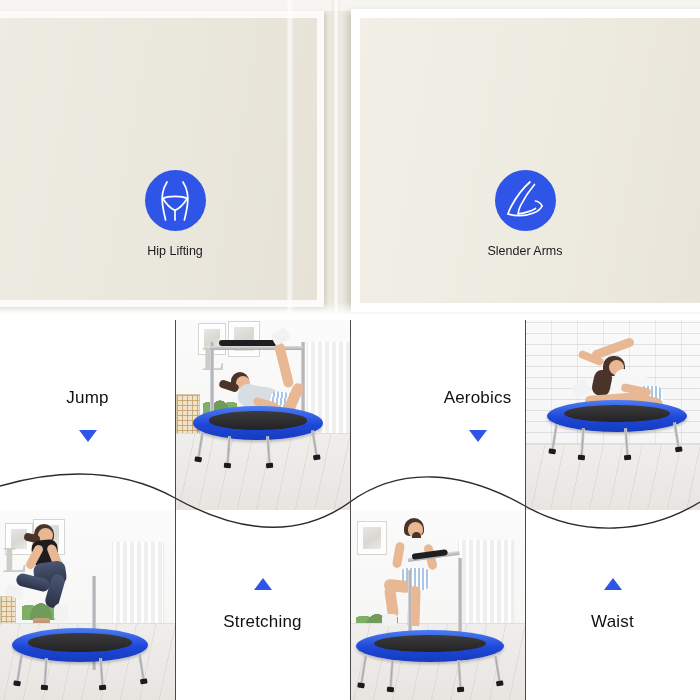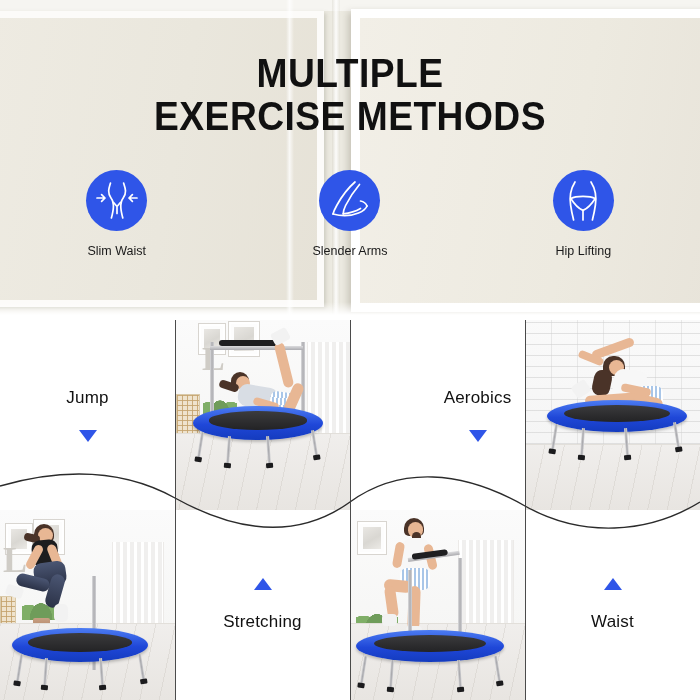--- a/index.html
+++ b/index.html
@@ -347,72 +347,54 @@
     <div class="seam seam-a"></div>
     <div class="seam seam-b"></div>
 
     <div class="frame-right">
       <div class="frame-right-inner"></div>
     </div>
 
     <div class="shade-bottom"></div>
   </div>
 
-  <div class="title-block">
-    <span class="title-line title-line-1">MULTIPLE</span>
-    <span class="title-line title-line-2">EXERCISE METHODS</span>
-  </div>
 
   <div class="features">
+
 
     <div class="feature">
       <div class="feature-circle">
         <svg width="52" height="52" viewBox="0 0 52 52" aria-hidden="true">
           <g fill="none" stroke="#ffffff" stroke-width="1.7" stroke-linecap="round" stroke-linejoin="round">
-            <path d="M19.5 8 C17.6 14, 16.4 18, 20 23 C24 28.5, 22.2 36, 20.4 43"></path>
-            <path d="M32.6 8 C34.6 14, 35.8 18, 32.2 23 C28.2 28.5, 30 36, 31.8 43"></path>
-            <path d="M26 31.5 L22.6 27.5 M26 31.5 L29.4 27.5 M26 31.5 L26 38.5"></path>
-            <path d="M6 23 L14 23 M14 23 L10.6 19.6 M14 23 L10.6 26.4"></path>
-            <path d="M46 23 L38 23 M38 23 L41.4 19.6 M38 23 L41.4 26.4"></path>
+            <path d="M18 7 C13.6 14, 12.4 22, 13.6 30 C14.4 36, 15.6 41, 16.6 45"></path>
+            <path d="M34 7 C38.4 14, 39.6 22, 38.4 30 C37.6 36, 36.4 41, 35.4 45"></path>
+            <path d="M13.8 23.5 C19 20.6, 33 20.6, 38.2 23.5"></path>
+            <path d="M13.8 23.5 C17.6 29.5, 21.6 33.6, 26 35.4 C30.4 33.6, 34.4 29.5, 38.2 23.5"></path>
+            <path d="M26 35.4 L26 45"></path>
           </g>
         </svg>
       </div>
-      <div class="feature-label">Slim Waist</div>
+      <div class="feature-label">Hip Lifting</div>
     </div>
 
     <div class="feature">
       <div class="feature-circle">
         <svg width="52" height="52" viewBox="0 0 52 52" aria-hidden="true">
           <g fill="none" stroke="#ffffff" stroke-width="1.7" stroke-linecap="round" stroke-linejoin="round">
             <path d="M31 7 C24 13, 18 21, 13 30 C11 33.6, 9.6 36.6, 9 39"></path>
             <path d="M35.5 9.5 C30 16, 25 23.5, 21.6 30.5 C20 33.8, 19.2 36.6, 19.2 38.8"></path>
             <path d="M9 39 C16 41, 26 41.5, 34.5 38 C39 36.2, 42 33.5, 43 31"></path>
             <path d="M19.2 38.8 C25 38.2, 31.5 36.5, 36.5 33.5"></path>
             <path d="M43 31 C42 28.5, 39.5 26.6, 36.5 26"></path>
           </g>
         </svg>
       </div>
       <div class="feature-label">Slender Arms</div>
     </div>
 
-    <div class="feature">
-      <div class="feature-circle">
-        <svg width="52" height="52" viewBox="0 0 52 52" aria-hidden="true">
-          <g fill="none" stroke="#ffffff" stroke-width="1.7" stroke-linecap="round" stroke-linejoin="round">
-            <path d="M18 7 C13.6 14, 12.4 22, 13.6 30 C14.4 36, 15.6 41, 16.6 45"></path>
-            <path d="M34 7 C38.4 14, 39.6 22, 38.4 30 C37.6 36, 36.4 41, 35.4 45"></path>
-            <path d="M13.8 23.5 C19 20.6, 33 20.6, 38.2 23.5"></path>
-            <path d="M13.8 23.5 C17.6 29.5, 21.6 33.6, 26 35.4 C30.4 33.6, 34.4 29.5, 38.2 23.5"></path>
-            <path d="M26 35.4 L26 45"></path>
-          </g>
-        </svg>
-      </div>
-      <div class="feature-label">Hip Lifting</div>
-    </div>
-
 
   </div>
 
   <div class="grid">
 
     <div class="cell cell-r1c1 text-cell row1">
       <div class="cell-label">Jump</div>
       <div class="tri tri-down"></div>
     </div>
 

